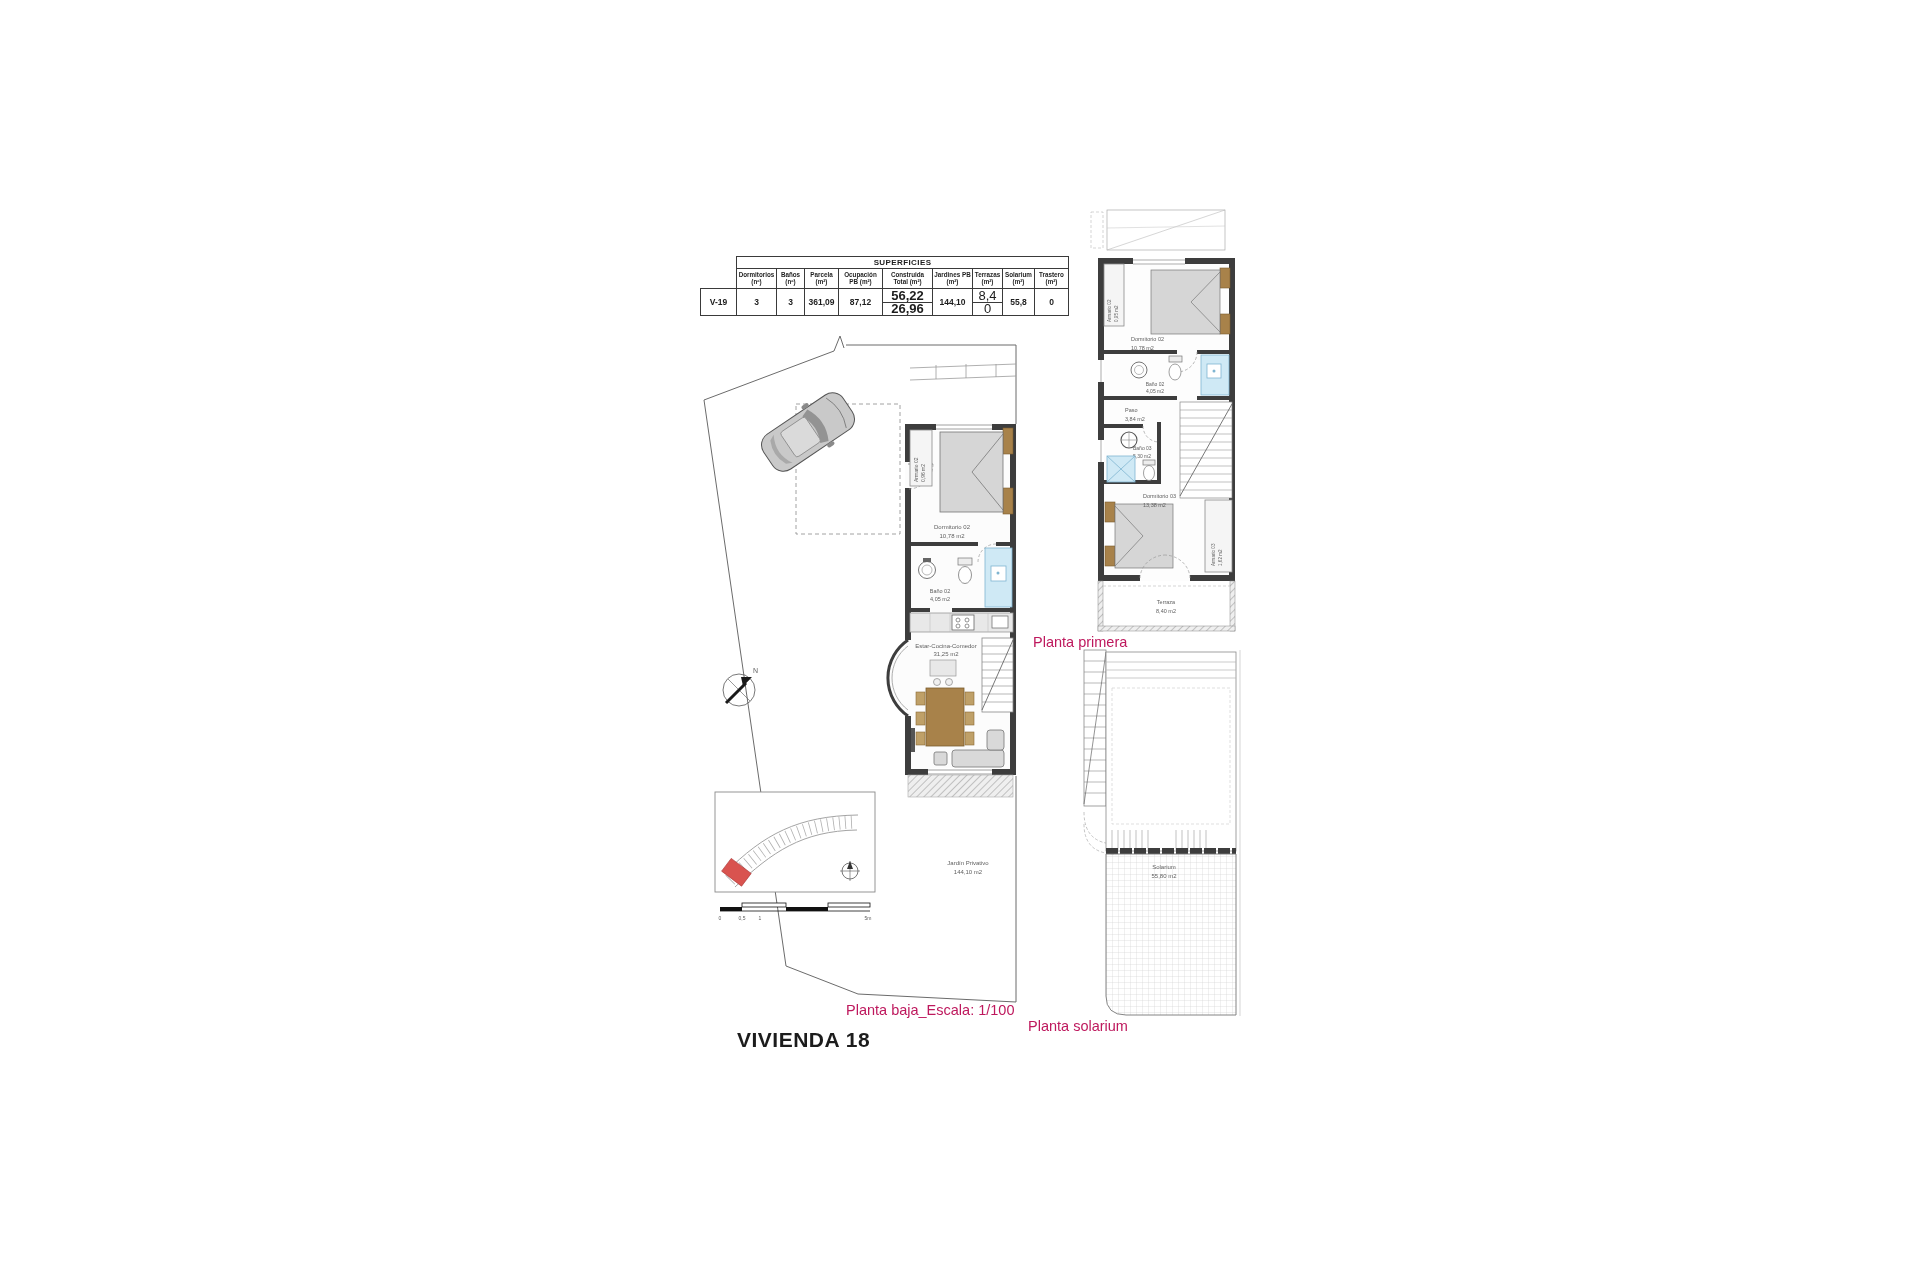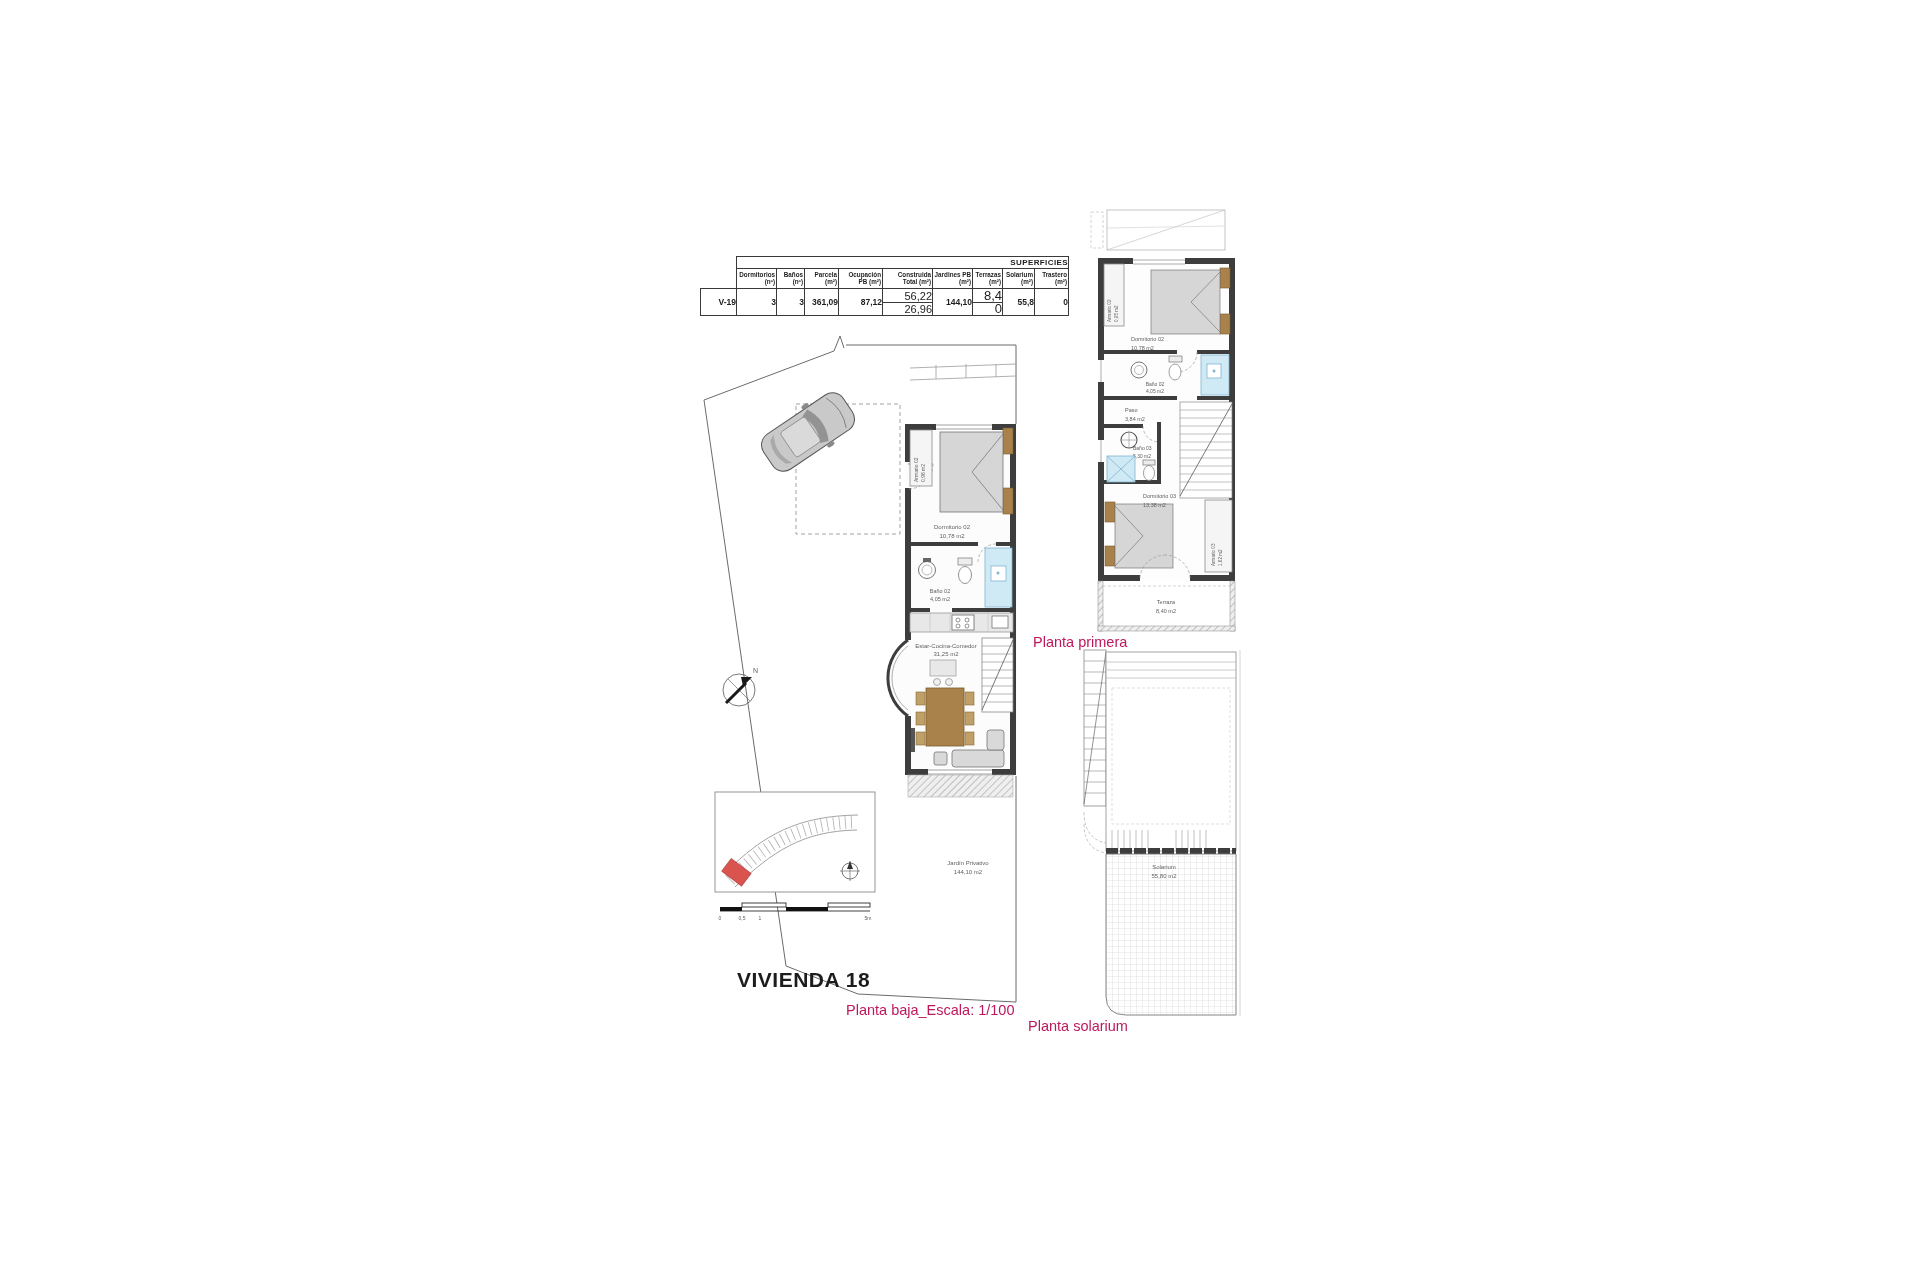--- a/index.html
+++ b/index.html
@@ -2,27 +2,27 @@
 <html><head>
 <meta charset="utf-8">
 <style>
   html,body{margin:0;padding:0;background:#ffffff;}
   body{width:1920px;height:1280px;position:relative;font-family:"Liberation Sans",sans-serif;overflow:hidden;}
   .abs{position:absolute;}
   svg{font-family:"Liberation Sans",sans-serif;}
   svg text{fill:#5f5f5f;}
   
   table.surfaces{position:absolute;left:700px;top:256px;border-collapse:collapse;table-layout:fixed;}
-  table.surfaces td{border:1px solid #3a3a3a;text-align:right;vertical-align:middle;padding:0;color:#1d1d1d;}
+  table.surfaces td{border:1px solid #3a3a3a;text-align:center;vertical-align:middle;padding:0;color:#1d1d1d;}
   table.surfaces td.blank{border:none;}
   table.surfaces td.title{font-size:8px;font-weight:bold;height:11px;letter-spacing:.4px;}
   table.surfaces td.hdr{font-size:6.3px;font-weight:bold;height:17px;line-height:1.1;padding:1px;}
   table.surfaces td.val{font-size:8.5px;font-weight:bold;height:26px;}
   .stacked .top{border-bottom:1px solid #3a3a3a;}
-  .stacked.big div{font-size:11px;font-weight:normal;line-height:12px;}
+  .stacked.big div{font-size:13px;font-weight:bold;line-height:12px;}
   .stacked.small div{font-size:13px;font-weight:normal;line-height:12px;}
   
   .sheet-title{font-size:21px;font-weight:bold;color:#1c1c1c;letter-spacing:.5px;}
   .caption{font-size:14.5px;color:#be185d;}
 </style>
 </head>
 <body>
 
 <table class="surfaces">
   <colgroup>
@@ -446,16 +446,16 @@
   </g>
 
   <line x1="30" y1="211" x2="160" y2="211" stroke="#3d3d3d" stroke-width="6" stroke-dasharray="12,2"></line>
 
   <path d="M30,214 L30,356 Q30,375 50,375 L160,375 L160,214 Z" fill="url(#tile)" stroke="#777" stroke-width="0.9"></path>
   <text x="88" y="229" font-size="6" text-anchor="middle">Solarium</text>
   <text x="88" y="238" font-size="6" text-anchor="middle">55,80 m2</text>
   <line x1="164" y1="10" x2="164" y2="376" stroke="#bbb" stroke-width="0.6"></line>
 </svg>
 
-<div class="abs sheet-title" style="left:737px;top:968px">VIVIENDA 18</div>
+<div class="abs sheet-title" style="left:737px;top:1028px">VIVIENDA 18</div>
 <div class="abs caption" style="left:846px;top:1002px">Planta baja_Escala: 1/100</div>
 <div class="abs caption" style="left:1028px;top:1018px">Planta solarium</div>
 <div class="abs caption" style="left:1033px;top:634px">Planta primera</div>
 
 </body></html>

